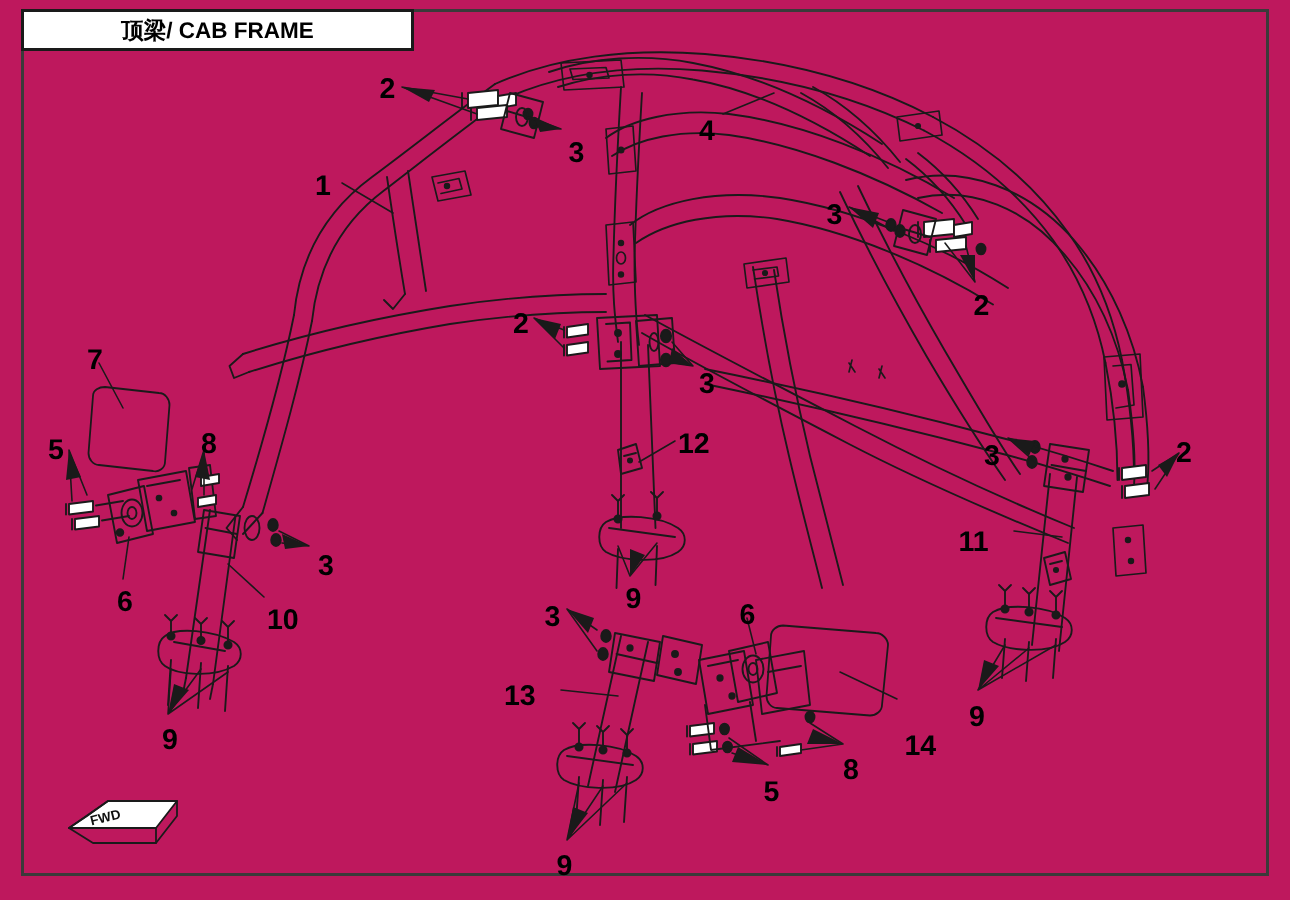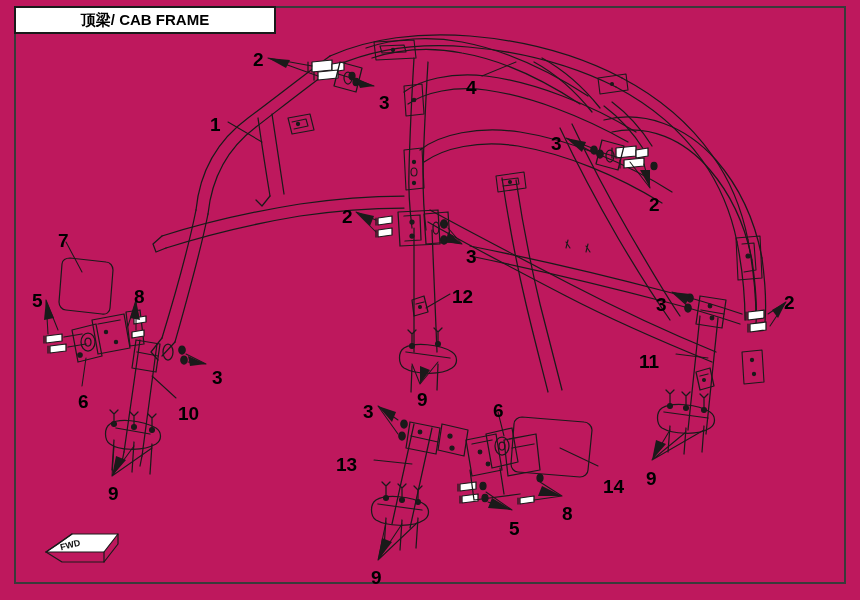--- a/index.html
+++ b/index.html
@@ -513,21 +513,21 @@
     <span class="callout" style="left:342px;top:207px">2</span>
     <span class="callout" style="left:466px;top:247px">3</span>
     <span class="callout" style="left:452px;top:287px">12</span>
     <span class="callout" style="left:417px;top:390px">9</span>
     <span class="callout" style="left:363px;top:402px">3</span>
     <span class="callout" style="left:336px;top:455px">13</span>
     <span class="callout" style="left:371px;top:568px">9</span>
     <span class="callout" style="left:493px;top:401px">6</span>
     <span class="callout" style="left:509px;top:519px">5</span>
     <span class="callout" style="left:562px;top:504px">8</span>
-    <span class="callout" style="left:603px;top:477px">14</span>
+    <span class="callout" style="left:603px;top:488px">14</span>
     <span class="callout" style="left:656px;top:295px">3</span>
     <span class="callout" style="left:784px;top:293px">2</span>
     <span class="callout" style="left:639px;top:352px">11</span>
     <span class="callout" style="left:646px;top:469px">9</span>
   </div>
 
   <span id="fwd-label" style="left:60px;top:540px">FWD</span>
 
 </div>
 

